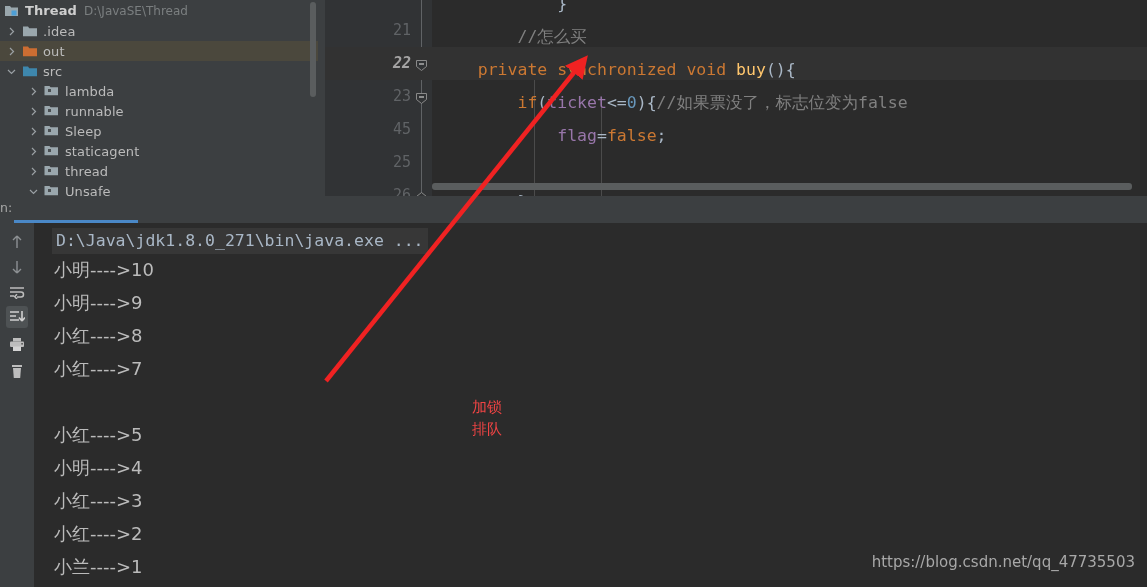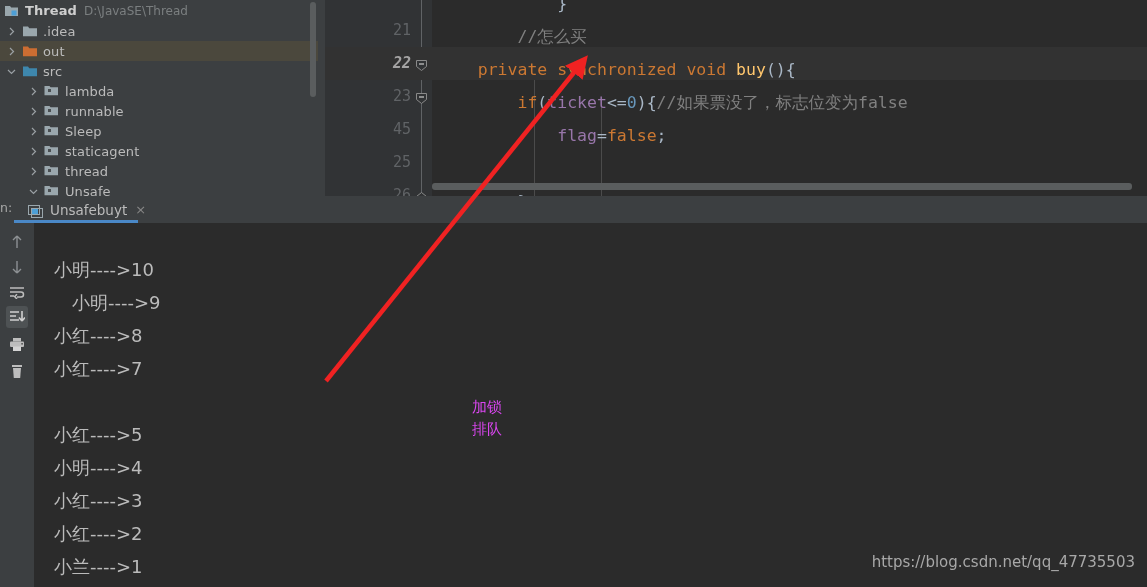--- a/index.html
+++ b/index.html
@@ -128,21 +128,21 @@
   }
   .out-line{
     position:absolute;left:20px;height:33px;line-height:33px;
     color:#bbbbbb;font-size:18px;white-space:pre;
     font-family:"DejaVu Sans","Liberation Sans",sans-serif;
   }
 
   
   .anno-svg{position:absolute;left:0;top:0;width:1147px;height:587px;pointer-events:none;}
   .anno-text{
-    position:absolute;color:#d946ef;font-size:15px;line-height:22px;
+    position:absolute;color:#ef4444;font-size:15px;line-height:22px;
     font-family:"DejaVu Sans","Liberation Sans",sans-serif;
   }
   .watermark{
     position:absolute;right:12px;bottom:16px;color:#a8a8a8;font-size:15px;
     font-family:"DejaVu Sans","Liberation Sans",sans-serif;
   }
 </style>
 </head>
 <body>
 
@@ -313,31 +313,20 @@
         <div class="fold-marker" style="top: 189px;"><svg width="13" height="13" viewBox="0 0 13 13">
             <path d="M6.5 1.5l5 4v6h-10v-6z" fill="#313335" stroke="#8a8a8a"></path>
             <path d="M4 7.5h5" stroke="#c0c0c0" stroke-width="1.3"></path>
           </svg></div>
         <div class="editor-hscroll"></div>
     </div>
   </div>
 
   <div class="tabbar">
     <span class="tabbar-left-label">n:</span>
-    <div class="console-tab">
-      <span class="tabicon">
-        <svg width="15" height="13" viewBox="0 0 15 13">
-          <rect x="0.5" y="0.5" width="11" height="9" fill="none" stroke="#9aa7ad"></rect>
-          <rect x="3" y="3" width="7" height="6" fill="#4d9fd6"></rect>
-          <rect x="3.5" y="3.5" width="11" height="9" fill="none" stroke="#9aa7ad"></rect>
-        </svg>
-      </span>
-      <span class="tablabel">Unsafebuyt</span>
-      <span class="tabclose">×</span>
-    </div>
     <div class="tab-underline"></div>
   </div>
 
   <div class="console-area">
     <div class="console-toolbar" id="console-toolbar">
       <div class="ctool" style="top:8px;">
         <svg width="14" height="16" viewBox="0 0 14 16">
             <path d="M7 2v12M7 2l-4 4M7 2l4 4" stroke="#8d9194" stroke-width="1.4" fill="none"></path>
           </svg>
       </div>
@@ -368,23 +357,24 @@
       </div>
       <div class="ctool" style="top:138px;">
         <svg width="14" height="16" viewBox="0 0 14 16">
           <rect x="2" y="1" width="10" height="2" fill="#bdbdbd"></rect>
           <path d="M3 4h8l-0.8 10H3.8z" fill="#bdbdbd"></path>
         </svg>
       </div>
     </div>
 
     <div class="console-body" id="console-body">
+      <div class="cmdline">D:\Java\jdk1.8.0_271\bin\java.exe ...</div>
 
     <div class="out-line" style="top: 30px;">小明----&gt;10</div>
-        <div class="out-line" style="top: 63px; margin-left: 18px;">小明----&gt;9</div>
+        <div class="out-line" style="top: 63px;">小明----&gt;9</div>
         <div class="out-line" style="top: 96px;">小红----&gt;8</div>
         <div class="out-line" style="top: 129px;">小红----&gt;7</div>
         <div class="out-line" style="top: 195px;">小红----&gt;5</div>
         <div class="out-line" style="top: 228px;">小明----&gt;4</div>
         <div class="out-line" style="top: 261px;">小红----&gt;3</div>
         <div class="out-line" style="top: 294px;">小红----&gt;2</div>
         <div class="out-line" style="top: 327px;">小兰----&gt;1</div>
       </div>
   </div>
 

